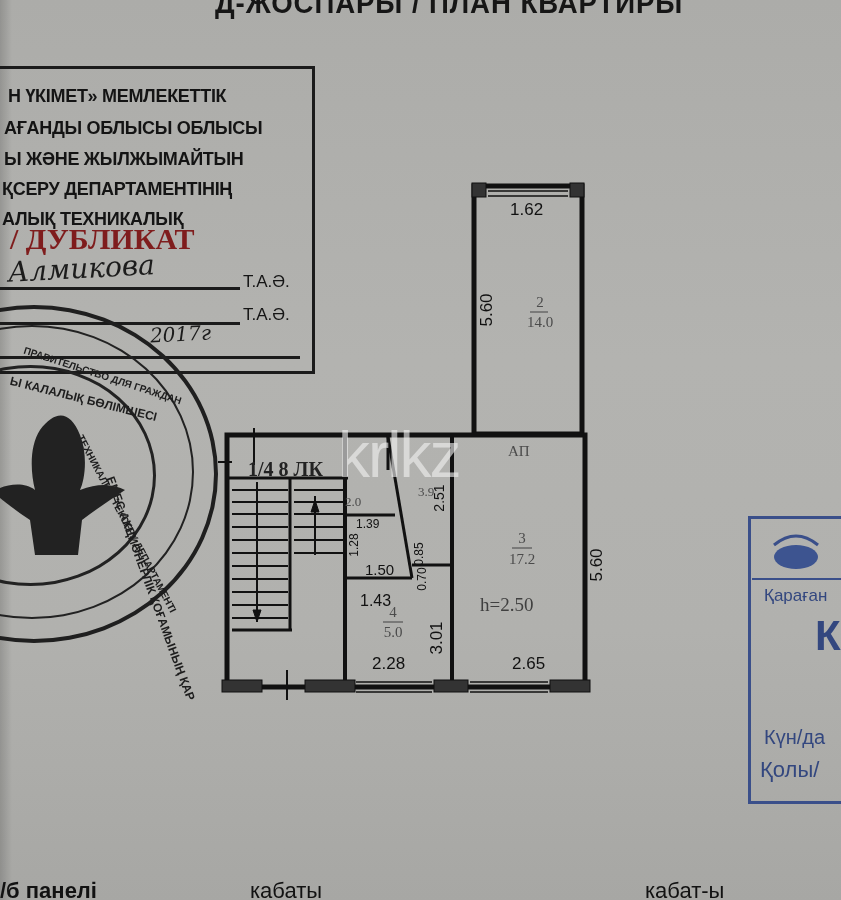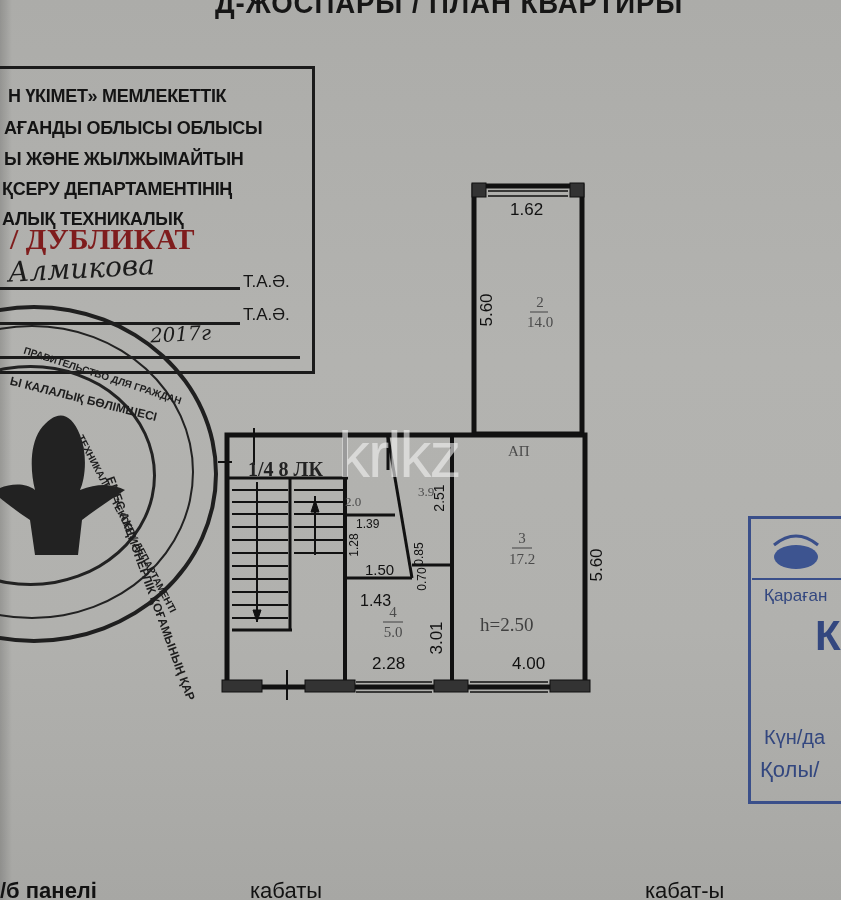--- a/index.html
+++ b/index.html
@@ -14,21 +14,21 @@
   .signature{position:absolute;font-family:"DejaVu Serif",serif;font-style:italic;font-size:28px;color:#1c1c1c;transform:rotate(-3deg);}
   .seal{position:absolute;left:-150px;top:305px;width:360px;height:330px;border-radius:50%;border:4px solid #1f1f1f;}
   .seal2{position:absolute;left:-130px;top:325px;width:320px;height:290px;border-radius:50%;border:2px solid #222;}
   .seal3{position:absolute;left:-95px;top:365px;width:245px;height:215px;border-radius:50%;border:3px solid #222;}
   .seal-text{position:absolute;font-size:12px;font-weight:bold;color:#1d1d1d;white-space:nowrap;}
   .emblem{position:absolute;}
   .plan{position:absolute;left:0;top:0;width:841px;height:900px;}
   .dim{position:absolute;font-size:16px;color:#111;white-space:nowrap;}
   .dim.v{transform:rotate(-90deg);transform-origin:center;}
   .room-num{position:absolute;font-family:"Liberation Serif",serif;color:#4b4b4b;font-size:15px;text-align:center;}
-  .h-label{position:absolute;font-family:"Liberation Serif",serif;color:#404040;font-size:19px;margin-top:20px;}
+  .h-label{position:absolute;font-family:"Liberation Serif",serif;color:#404040;font-size:19px;}
   .watermark{position:absolute;left:338px;top:418px;font-size:64px;font-weight:normal;color:rgba(240,240,240,0.62);letter-spacing:-2px;}
   .blue-stamp{position:absolute;left:748px;top:516px;width:100px;height:282px;border:3px solid #3a4f8a;border-right:none;}
   .blue-text{position:absolute;color:#33477f;white-space:nowrap;}
   .footer-text{position:absolute;top:878px;font-size:22px;font-weight:bold;color:#121212;white-space:nowrap;}
   .shadow-left{position:absolute;left:0;top:0;width:12px;height:900px;background:linear-gradient(90deg,rgba(0,0,0,0.15),rgba(0,0,0,0));}
 </style>
 </head>
 <body>
 
 <div class="paper"></div>
@@ -135,21 +135,21 @@
 
 <div class="dim" style="left:510px;top:200px;font-size:17px">1.62</div>
 <div class="dim v" style="left:470px;top:300px;font-size:17px">5.60</div>
 <div class="room-num" style="left:530px;top:294px;width:20px">2</div>
 <div class="room-num" style="left:520px;top:314px;width:40px">14.0</div>
 
 <div class="dim v" style="left:580px;top:555px;font-size:17px">5.60</div>
 <div class="room-num" style="left:512px;top:530px;width:20px">3</div>
 <div class="room-num" style="left:500px;top:551px;width:44px">17.2</div>
 <div class="h-label" style="left:480px;top:594px">h=2.50</div>
-<div class="dim" style="left:512px;top:654px;font-size:17px">4.00</div>
+<div class="dim" style="left:512px;top:654px;font-size:17px">2.65</div>
 <div class="room-num" style="left:508px;top:443px;font-size:15px">АП</div>
 
 <div class="dim" style="left:360px;top:592px;font-size:16px">1.43</div>
 <div class="room-num" style="left:383px;top:604px;width:20px">4</div>
 <div class="room-num" style="left:378px;top:624px;width:30px">5.0</div>
 <div class="dim v" style="left:420px;top:628px;font-size:17px">3.01</div>
 <div class="dim" style="left:372px;top:654px;font-size:17px">2.28</div>
 
 <div class="dim v" style="left:425px;top:490px;font-size:14px">2.51</div>
 <div class="room-num" style="left:418px;top:484px;font-size:13px">3.9</div>

